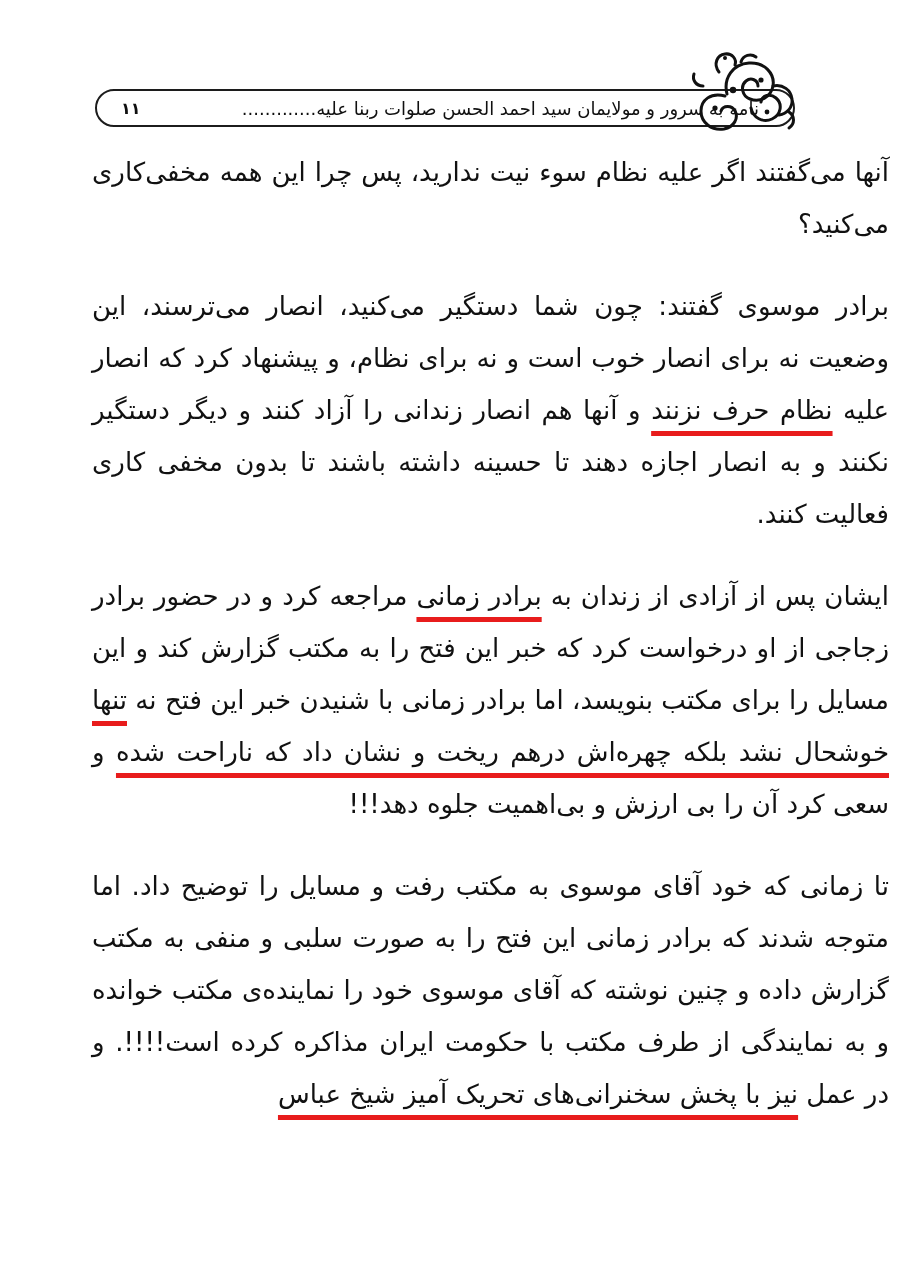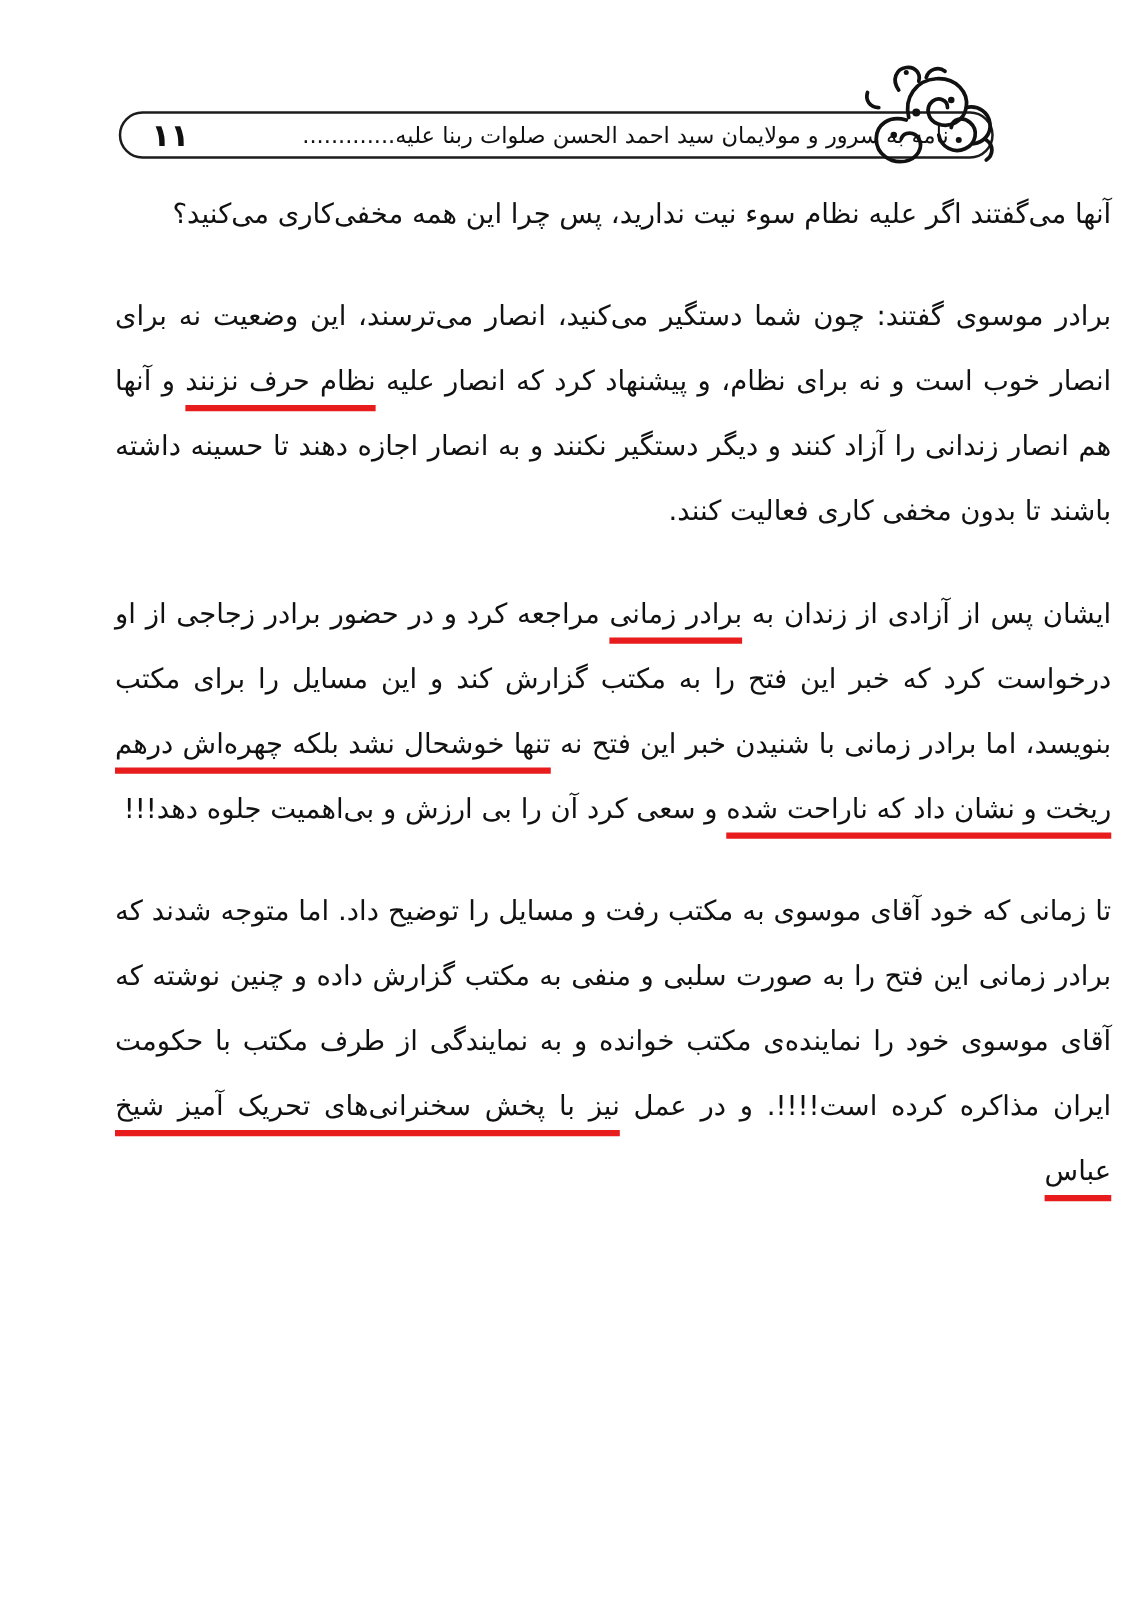--- a/index.html
+++ b/index.html
@@ -33,21 +33,21 @@
     font-size: 18px;
     white-space: nowrap;
     color: #101010;
   }
   .header-dots {
     font-size: 18px;
     letter-spacing: 1px;
     color: #101010;
   }
   .header-page-number {
-    font-size: 25px;
+    font-size: 16px;
     font-weight: bold;
     color: #101010;
     padding-right: 18px;
   }
   .ornament {
     position: absolute;
     top: 50px;
     right: 96px;
     width: 118px;
     height: 86px;
@@ -56,21 +56,21 @@
   
   .content {
     position: absolute;
     top: 146px;
     left: 92px;
     right: 14px;
     text-align: justify;
   }
   .content p {
     margin: 0 0 30px 0;
-    font-size: 22px;
+    font-size: 26px;
     line-height: 52px;
     text-align: justify;
     text-justify: inter-word;
   }
   .redline {
     text-decoration: underline;
     text-decoration-color: #e81c1c;
     text-decoration-thickness: 5px;
     text-underline-offset: 12px;
     text-decoration-skip-ink: none;

